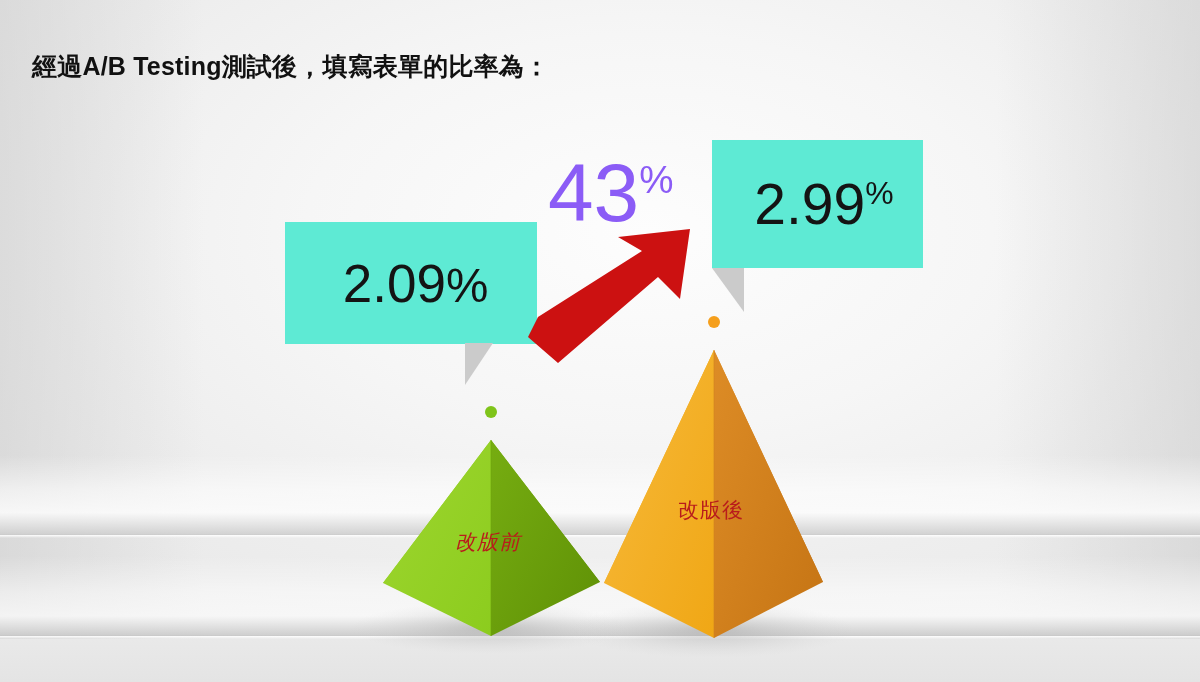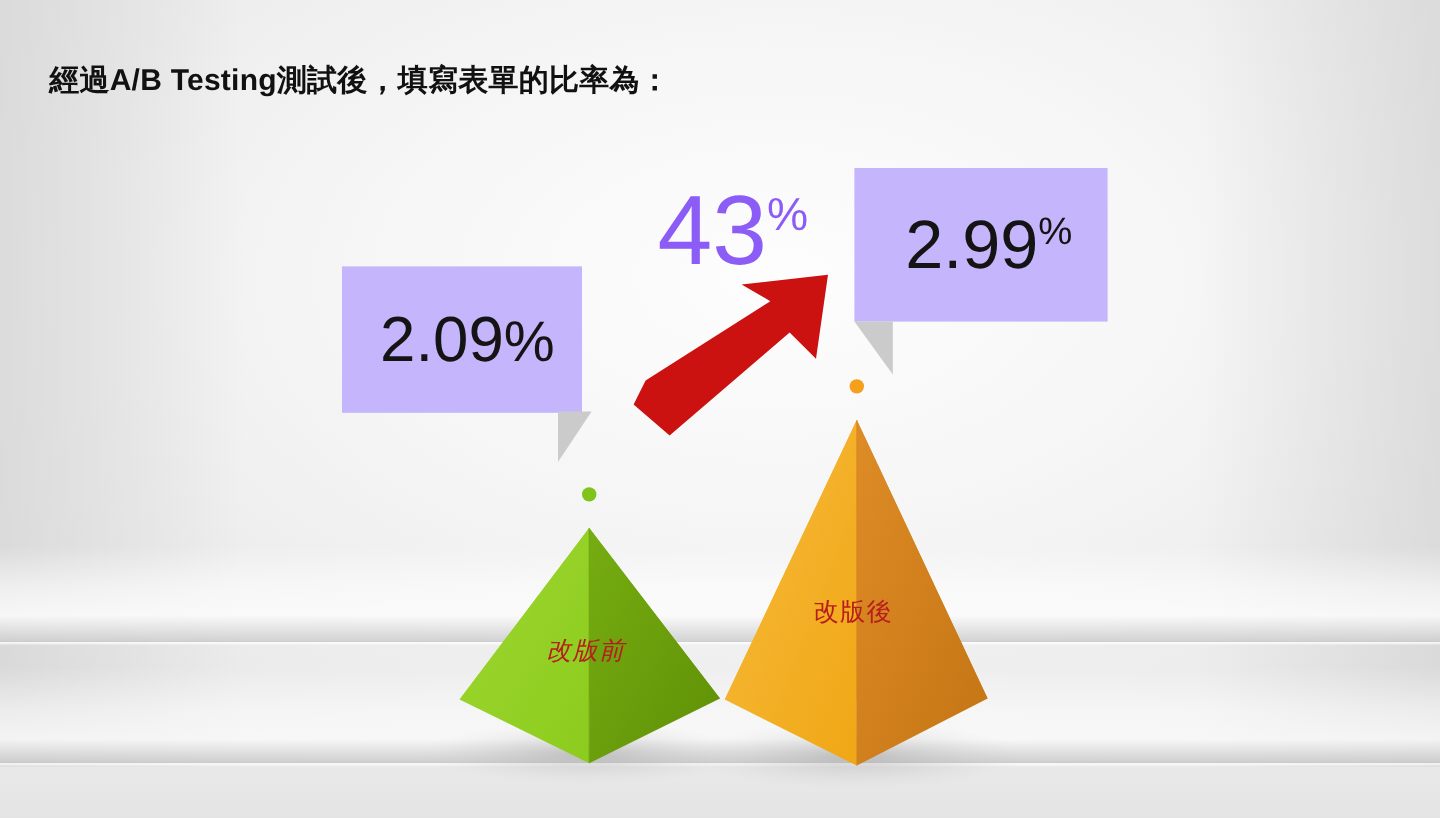--- a/index.html
+++ b/index.html
@@ -74,52 +74,52 @@
   }
   .floor-bottom {
     position: absolute;
     left: 0; right: 0; top: 639px; bottom: 0;
     background: linear-gradient(to bottom, #e9e9e9, #e4e4e4);
   }
 
   
   .title {
     position: absolute;
-    left: 41px;
+    left: 32px;
     top: 50px;
     font-size: 25px;
     font-weight: bold;
     color: #111111;
     letter-spacing: .2px;
     white-space: nowrap;
   }
 
   
   .callout {
     position: absolute;
-    background: #c4b5fd;
+    background: #5eead4;
     display: flex;
     align-items: center;
     justify-content: center;
   }
   .callout .val {
     color: #141414;
     font-weight: normal;
     line-height: 1;
     white-space: nowrap;
   }
   .callout .pct {
     font-size: .56em;
     vertical-align: super;
     letter-spacing: -1px;
   }
   #callout-left {
     left: 285px;
     top: 222px;
-    width: 200px;
+    width: 252px;
     height: 122px;
   }
   #callout-left .val { font-size: 53px; margin-left: 8px; }
   #callout-left .pct { font-size: .9em; vertical-align: baseline; }
 
   #callout-right {
     left: 712px;
     top: 140px;
     width: 211px;
     height: 128px;

